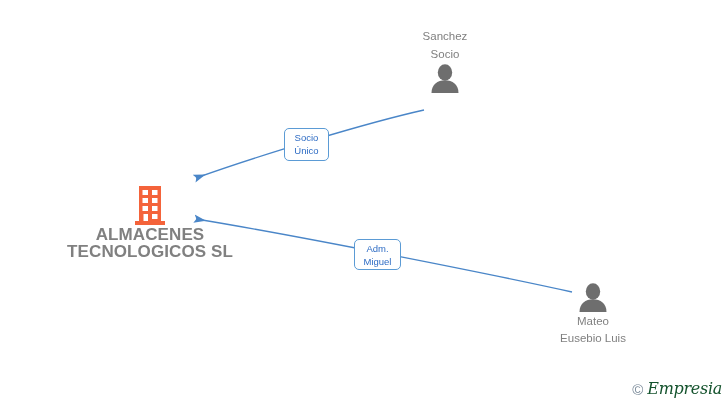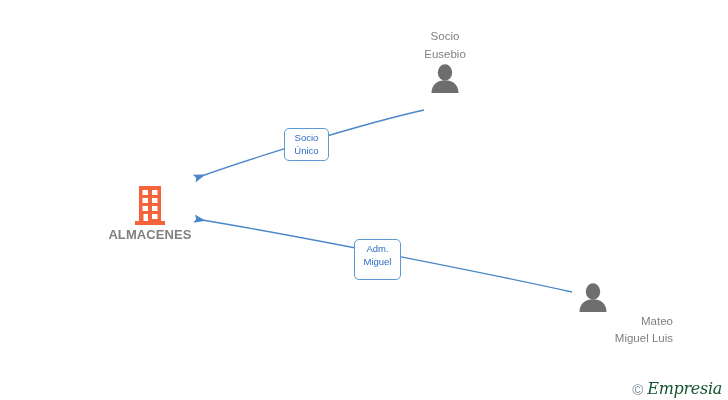--- a/index.html
+++ b/index.html
@@ -33,21 +33,21 @@
     top: 185px;
     width: 180px;
     text-align: center;
   }
   .building-icon {
     display: block;
     margin: 0 auto;
   }
   .company-label {
     margin-top: 3px;
-    font-size: 13px;
+    font-size: 17px;
     font-weight: bold;
     color: #808080;
     line-height: 14px;
     letter-spacing: 0.1px;
     white-space: nowrap;
   }
 
   
   .person-node {
     position: absolute;
@@ -60,38 +60,38 @@
   }
   .person-label {
     font-size: 11.5px;
     color: #808080;
     line-height: 16px;
     white-space: nowrap;
   }
   .person-top { left: 365px; top: 28px; }
   .person-top .person-label { margin-bottom: 2px; }
   .person-bottom { left: 513px; top: 283px; }
-  .person-bottom .person-label { margin-top: 1px; text-align: right; }
+  .person-bottom .person-label { margin-top: 1px; }
 
   
   .relation-chip {
     position: absolute;
     box-sizing: border-box;
     border: 1px solid #5B9BD5;
     border-radius: 5px;
     background: #ffffff;
     color: #2E6CC4;
     font-size: 9.5px;
     line-height: 13px;
     text-align: center;
     padding: 2px 4px 3px 4px;
     white-space: nowrap;
   }
   .chip-socio { left: 284px; top: 128px; width: 45px; height: 33px; }
-  .chip-adm   { left: 354px; top: 239px; width: 47px; height: 41px; }
+  .chip-adm   { left: 354px; top: 239px; width: 47px; height: 31px; }
   .relation-chip .chip-line { display: block; }
 
   
   .watermark {
     position: absolute;
     right: 6px;
     bottom: 3px;
     display: flex;
     align-items: center;
     gap: 4px;
@@ -134,38 +134,39 @@
       <rect x="7.5" y="5" width="5.5" height="5" fill="#ffffff"></rect>
       <rect x="17" y="5" width="5.5" height="5" fill="#ffffff"></rect>
       <rect x="7.5" y="13" width="5.5" height="5" fill="#ffffff"></rect>
       <rect x="17" y="13" width="5.5" height="5" fill="#ffffff"></rect>
       <rect x="7.5" y="21" width="5.5" height="5" fill="#ffffff"></rect>
       <rect x="17" y="21" width="5.5" height="5" fill="#ffffff"></rect>
       <rect x="8.5" y="29" width="4.5" height="7" fill="#ffffff"></rect>
       <rect x="17" y="29" width="5.5" height="5" fill="#ffffff"></rect>
     </svg>
     <div class="company-label">ALMACENES</div>
+    <div class="company-label">TECNOLOGICOS SL</div>
   </div>
 
   <div class="person-node person-top">
+    <div class="person-label">Sanchez</div>
     <div class="person-label">Socio</div>
-    <div class="person-label">Eusebio</div>
     <svg class="person-icon" width="30" height="29" viewBox="0 0 30 29" xmlns="http://www.w3.org/2000/svg">
       <ellipse cx="15" cy="8.5" rx="7.2" ry="8.2" fill="#6E6E6E"></ellipse>
       <path d="M1.5,29 C1.5,20.5 7.5,16.2 15,16.2 C22.5,16.2 28.5,20.5 28.5,29 Z" fill="#6E6E6E"></path>
     </svg>
   </div>
 
   <div class="person-node person-bottom">
     <svg class="person-icon" width="30" height="29" viewBox="0 0 30 29" xmlns="http://www.w3.org/2000/svg">
       <ellipse cx="15" cy="8.5" rx="7.2" ry="8.2" fill="#6E6E6E"></ellipse>
       <path d="M1.5,29 C1.5,20.5 7.5,16.2 15,16.2 C22.5,16.2 28.5,20.5 28.5,29 Z" fill="#6E6E6E"></path>
     </svg>
     <div class="person-label">Mateo</div>
-    <div class="person-label">Miguel Luis</div>
+    <div class="person-label">Eusebio Luis</div>
   </div>
 
   <div class="relation-chip chip-socio">
     <span class="chip-line">Socio</span>
     <span class="chip-line">Único</span>
   </div>
 
   <div class="relation-chip chip-adm">
     <span class="chip-line">Adm.</span>
     <span class="chip-line">Miguel</span>

